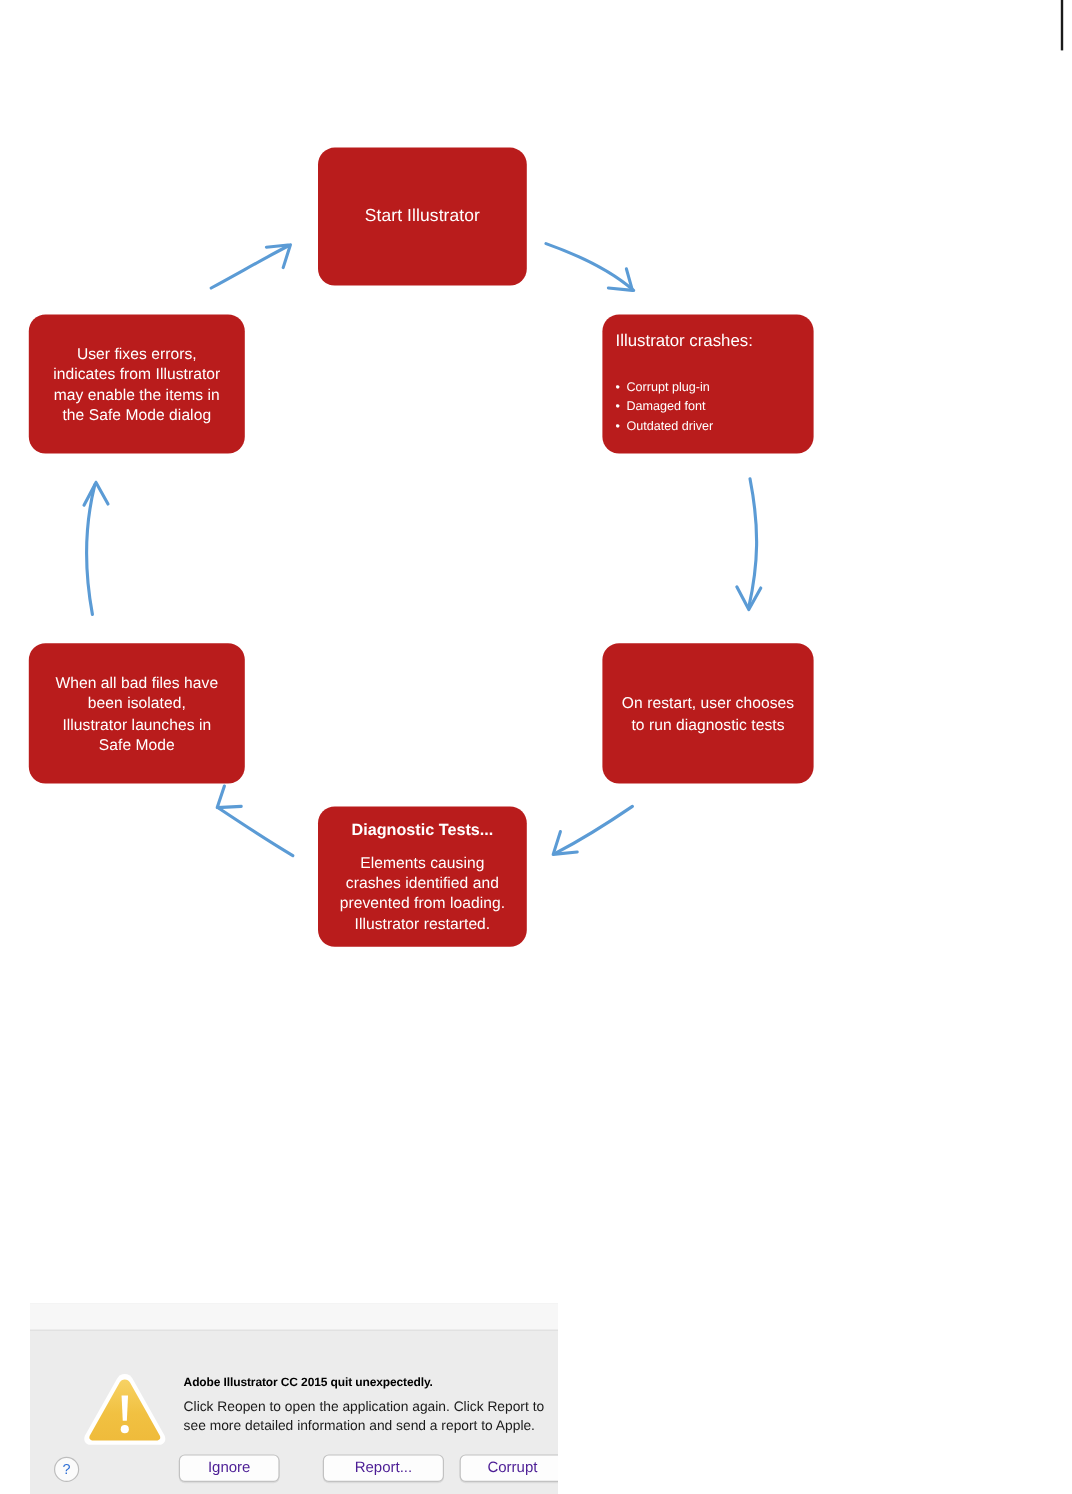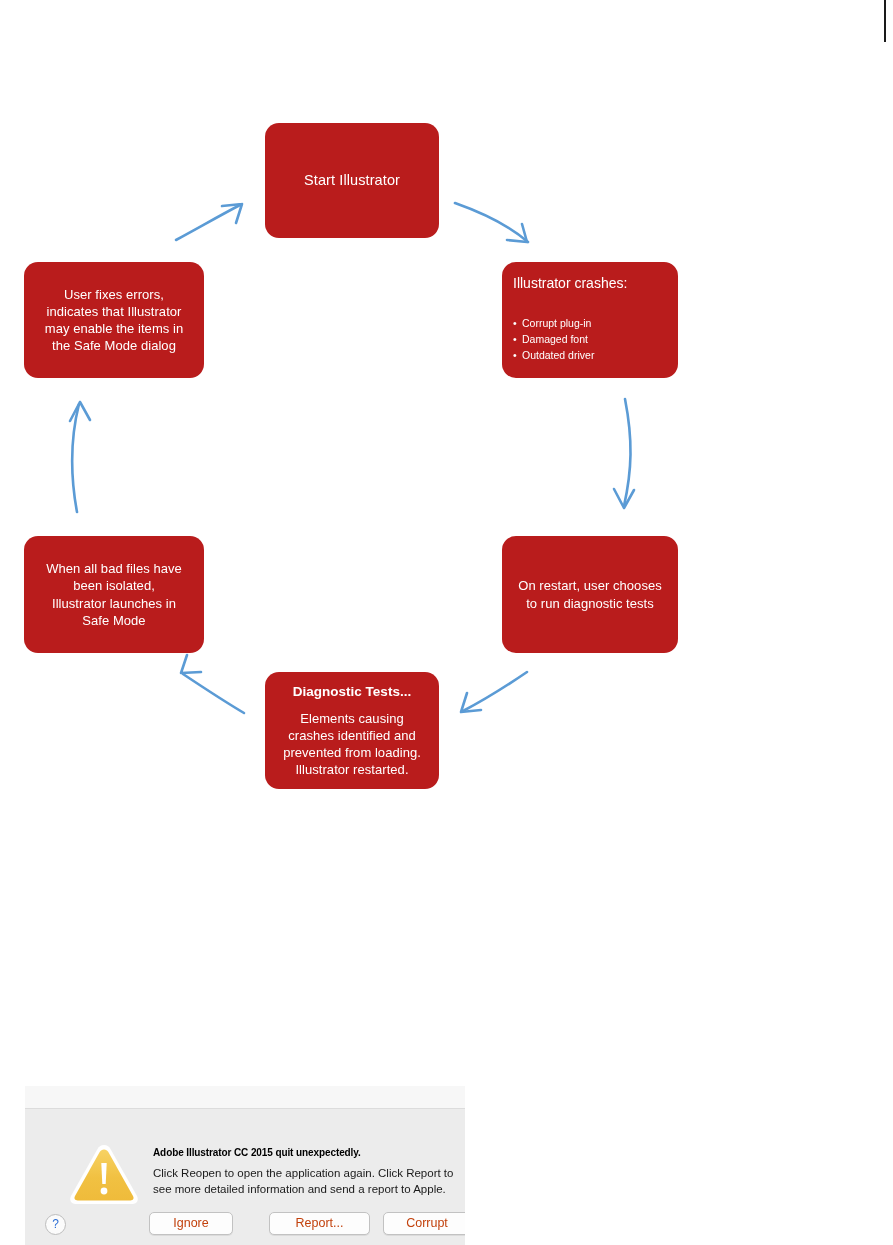--- a/index.html
+++ b/index.html
@@ -190,21 +190,21 @@
   }
   .dlg-btn {
     position: absolute;
     top: 0;
     height: 23px;
     background: #FDFDFD;
     border: 1px solid #C2C2C2;
     border-radius: 5px;
     box-shadow: 0 1px 0 rgba(0,0,0,0.07);
     font-size: 12.5px;
-    color: #c2410c;
+    color: #4c1d95;
     line-height: 21px;
     text-align: center;
     box-sizing: border-box;
   }
   #btn-ignore { left: 124px; width: 84px; }
   #btn-report { left: 244px; width: 101px; }
   #btn-reopen { left: 358px; width: 88px; }
 </style>
 </head>
 <body>
@@ -276,21 +276,21 @@
 
   <div class="node" id="node-safe">
     <div class="body-text">When all bad files have</div>
     <div class="body-text">been isolated,</div>
     <div class="body-text">Illustrator launches in</div>
     <div class="body-text">Safe Mode</div>
   </div>
 
   <div class="node" id="node-fix">
     <div class="body-text">User fixes errors,</div>
-    <div class="body-text">indicates that Illustrator</div>
+    <div class="body-text">indicates from Illustrator</div>
     <div class="body-text">may enable the items in</div>
     <div class="body-text">the Safe Mode dialog</div>
   </div>
 
 </div>
 
 <div id="crash-dialog">
   <div class="titlebar"></div>
 
   <div class="dlg-body">

